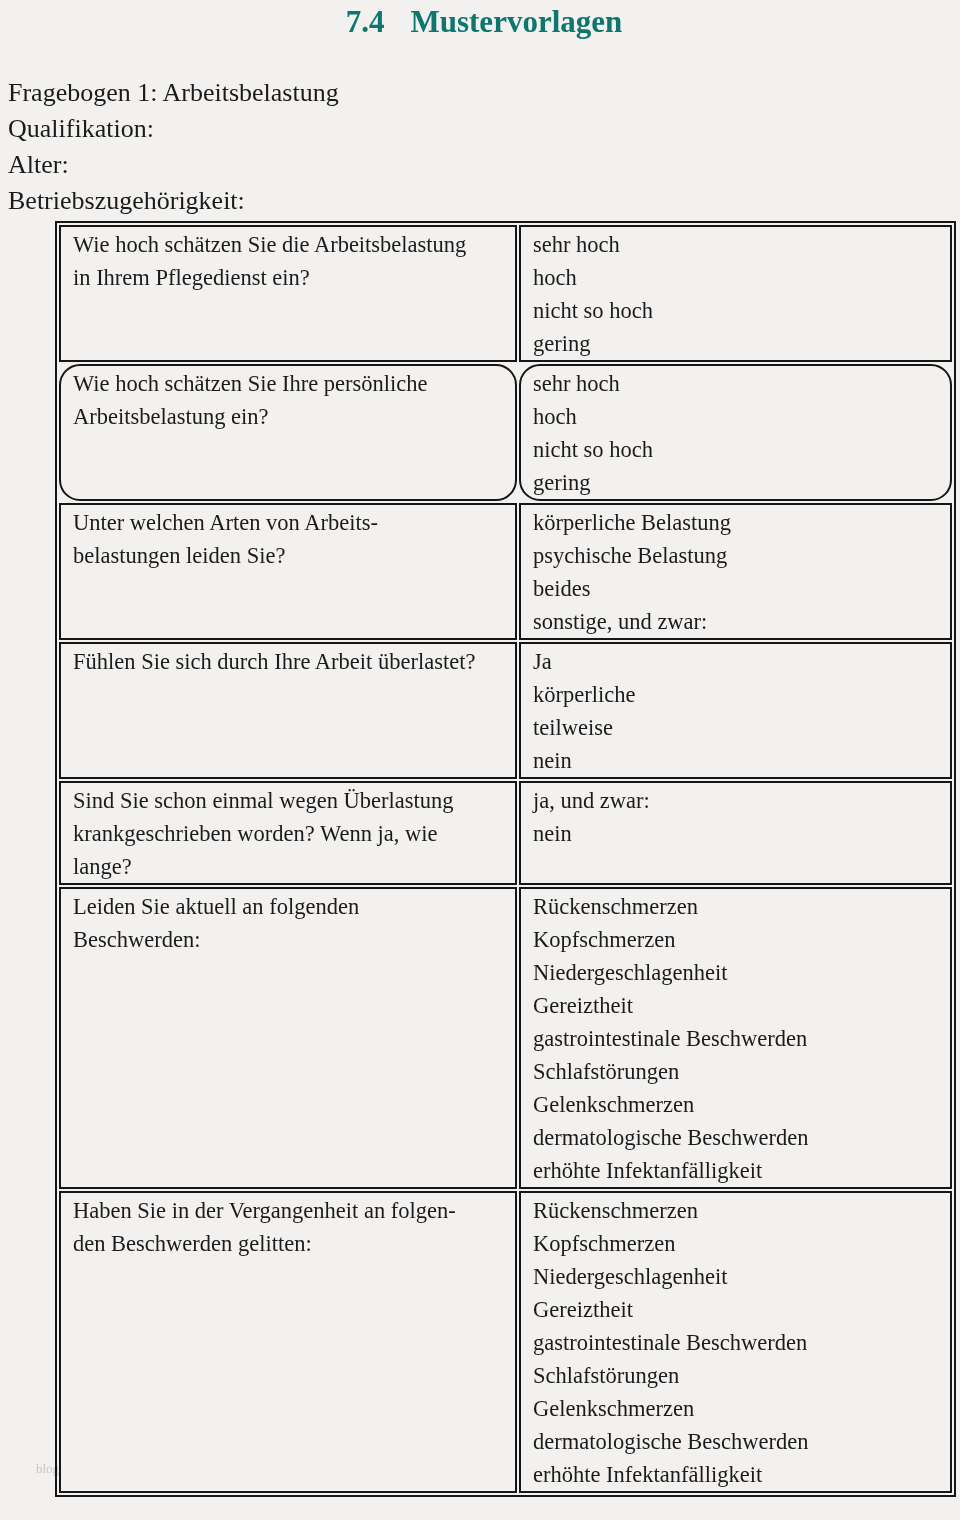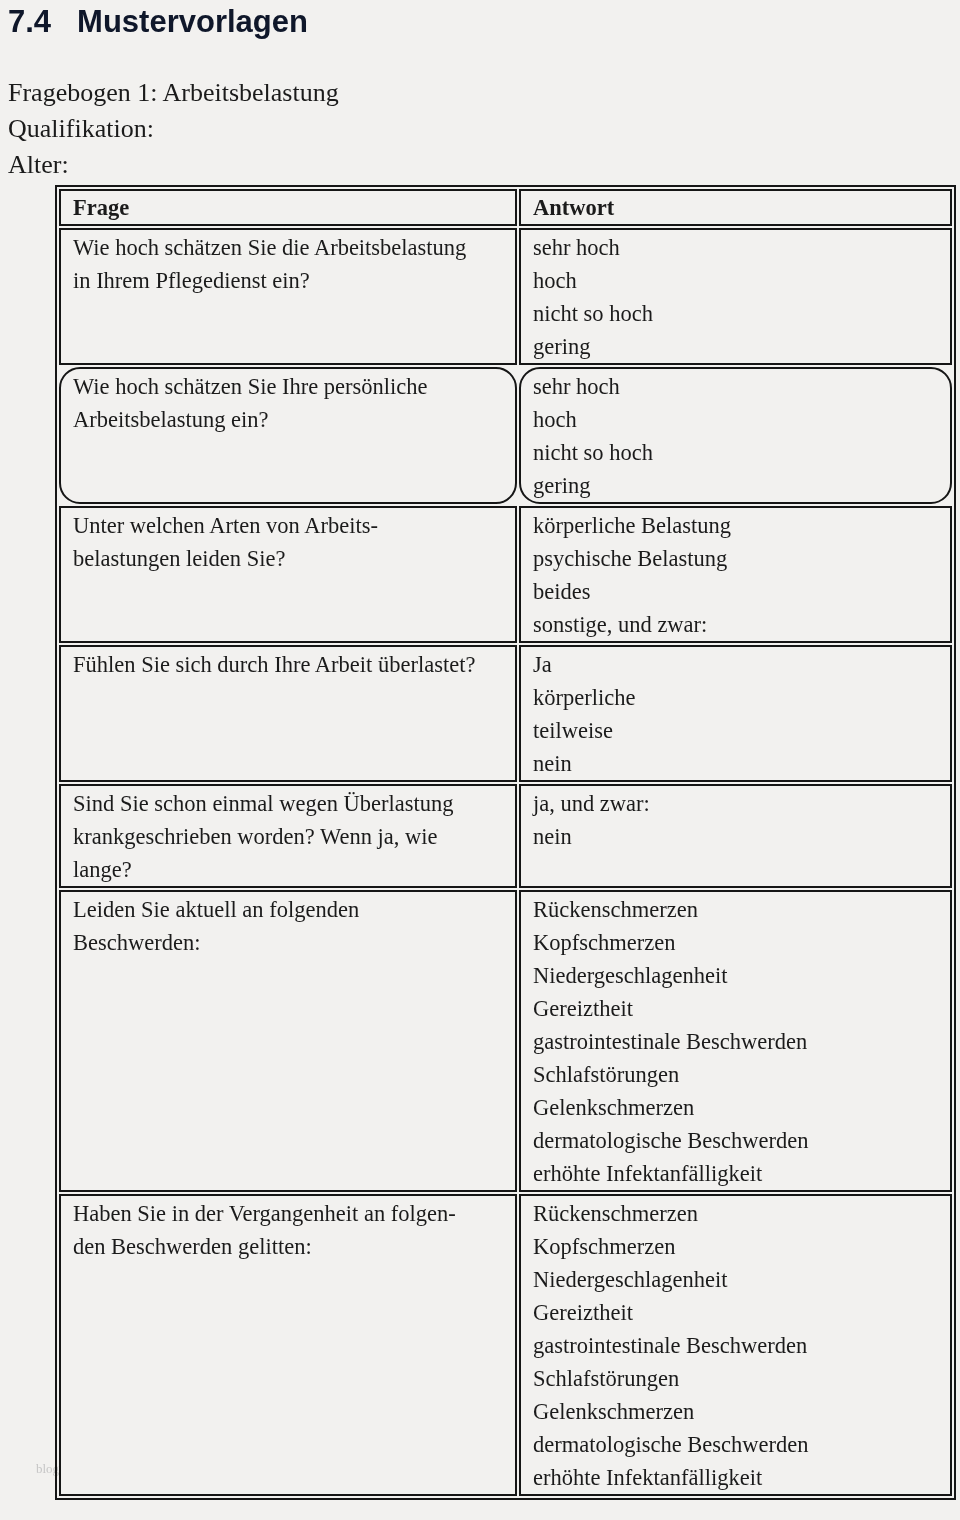--- a/index.html
+++ b/index.html
@@ -11,26 +11,27 @@
     height: 1520px;
     background: #f2f1ef;
     color: #1b1b1b;
     overflow: hidden;
     position: relative;
     font-family: "Liberation Serif", serif;
   }
   
   .section-heading {
     margin: 2px 0 0 8px;
-    font-family: Liberation Sans, sans-serif;
+    font-family: Liberation Serif, serif;
     font-weight: bold;
     font-size: 31px;
     line-height: 40px;
-    color: #0f172a;
+    color: #0f766e;
     letter-spacing: 0px;
+    text-align: center;
   }
   .section-heading .num { margin-right: 26px; }
   .intro-block {
     margin: 33px 0 0 8px;
     font-size: 26px;
     line-height: 36px;
   }
   .form-title { font-weight: normal; }
   
   .q-table {
@@ -83,33 +84,30 @@
 </style>
 </head>
 <body>
 
 <h1 class="section-heading"><span class="num">7.4</span><span>Mustervorlagen</span></h1>
 
 <div class="intro-block">
   <div class="form-title">Fragebogen 1: Arbeitsbelastung</div>
   <div>Qualifikation:</div>
   <div>Alter:</div>
+  <div>Betriebszugehörigkeit:</div>
 </div>
 
 <table class="q-table">
   <colgroup>
       <col class="c-frage">
       <col class="c-antwort">
     </colgroup>
 
   <tbody>
-      <tr class="hdr">
-    <th>Frage</th>
-    <th>Antwort</th>
-  </tr>
 
   <tr class="r0">
     <td>
       <div class="line">Wie hoch schätzen Sie die Arbeitsbelastung</div>
       <div class="line">in Ihrem Pflegedienst ein?</div>
     </td>
     <td>
       <div class="line">sehr hoch</div>
       <div class="line">hoch</div>
       <div class="line">nicht so hoch</div>

